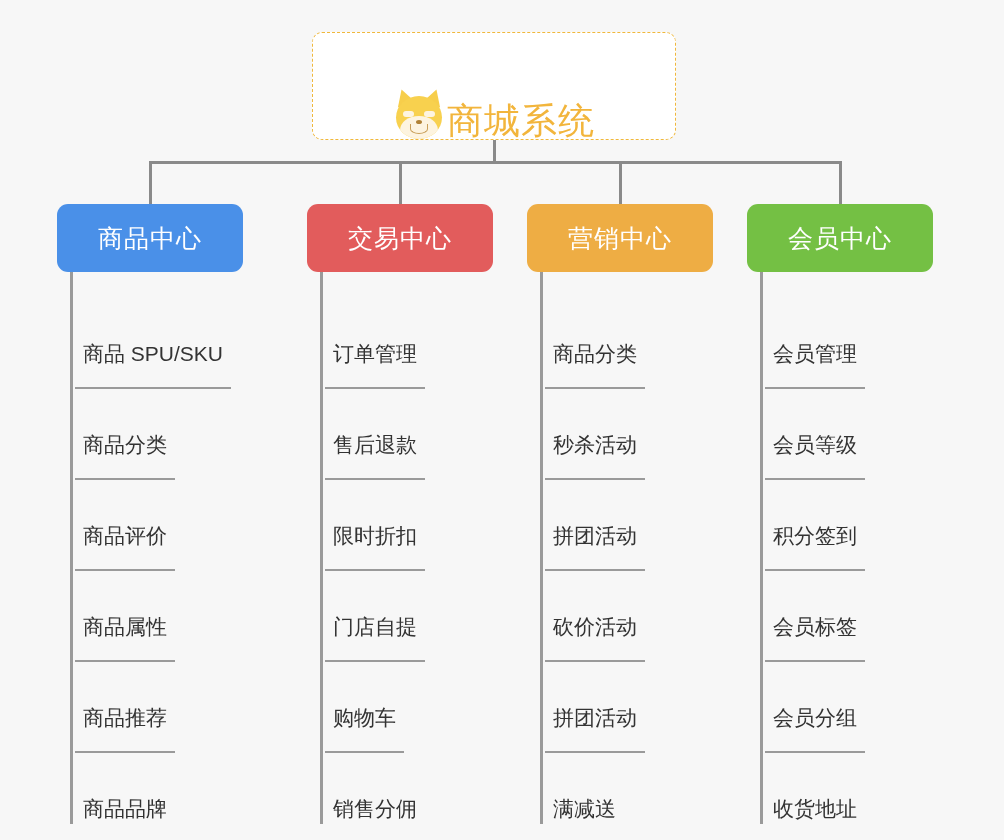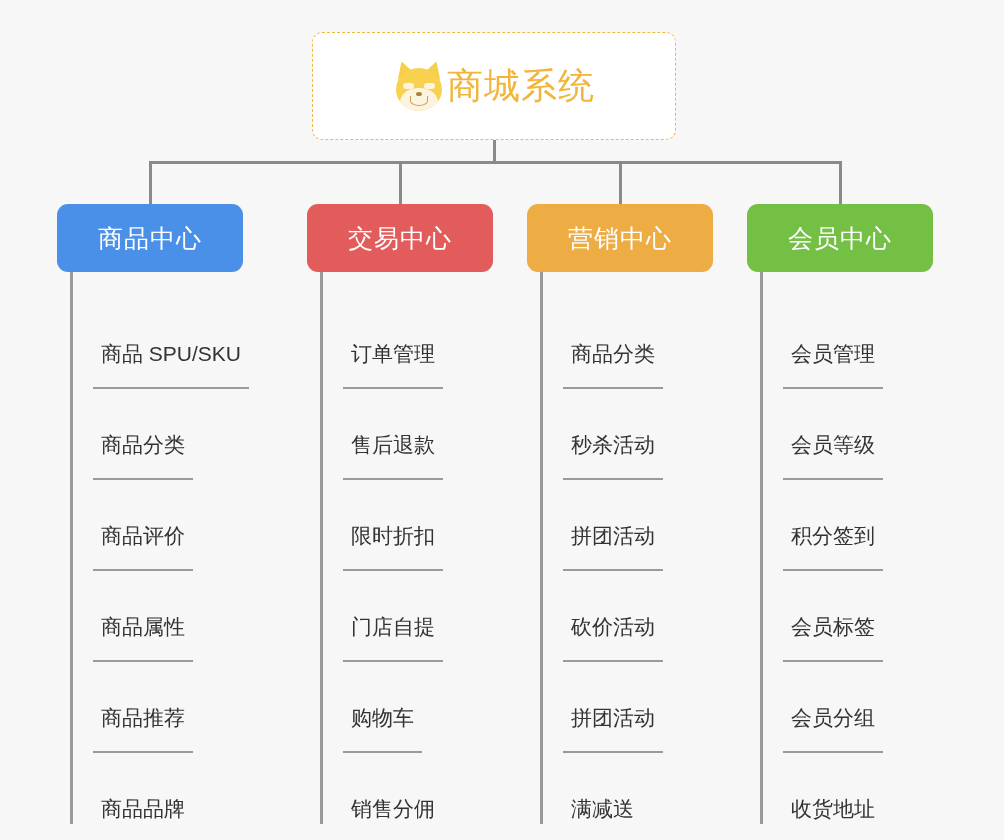--- a/index.html
+++ b/index.html
@@ -24,21 +24,21 @@
     position: absolute;
     left: 312px;
     top: 32px;
     width: 364px;
     height: 108px;
     box-sizing: border-box;
     background: #ffffff;
     border: 1.5px dashed #f0b83c;
     border-radius: 10px;
     display: flex;
-    align-items: center;
+    align-items: flex-end;
     justify-content: center;
     gap: 2px;
   }
   .root-label {
     font-size: 36px;
     color: #f2b53c;
     letter-spacing: 1px;
     line-height: 1;
   }
 
@@ -146,21 +146,21 @@
   .leaf-spine {
     position: absolute;
     left: 13px;
     top: 0;
     bottom: 20px;
     width: 3px;
     background: #9a9a9a;
   }
   .leaf {
     display: inline-block;
-    margin-left: 22px;
+    margin-left: 4px;
     padding: 0 8px 5px 8px;
     height: 84px;
     line-height: 112px;
     font-size: 21px;
     color: #333333;
     border-bottom: 2px solid #9a9a9a;
     white-space: nowrap;
   }
   .leaf-row { display: block; }
 </style>

